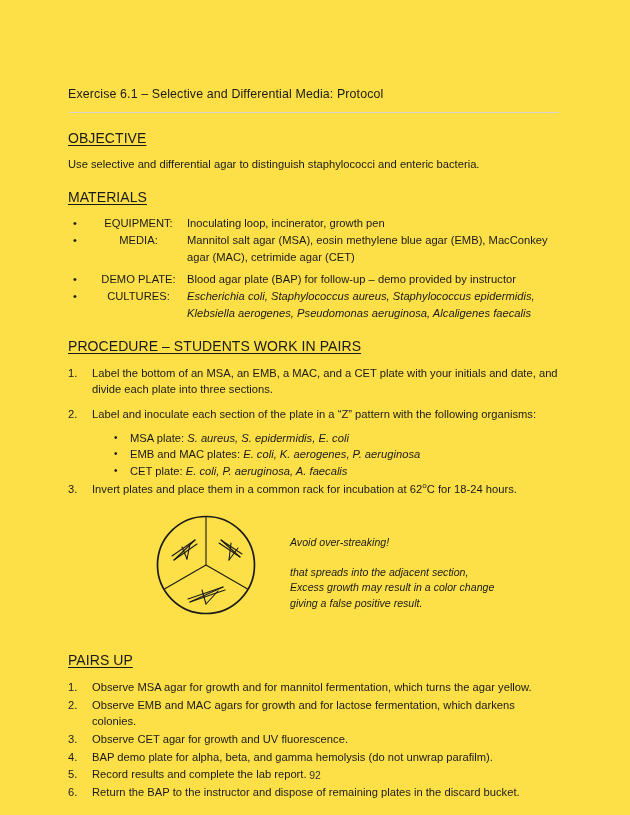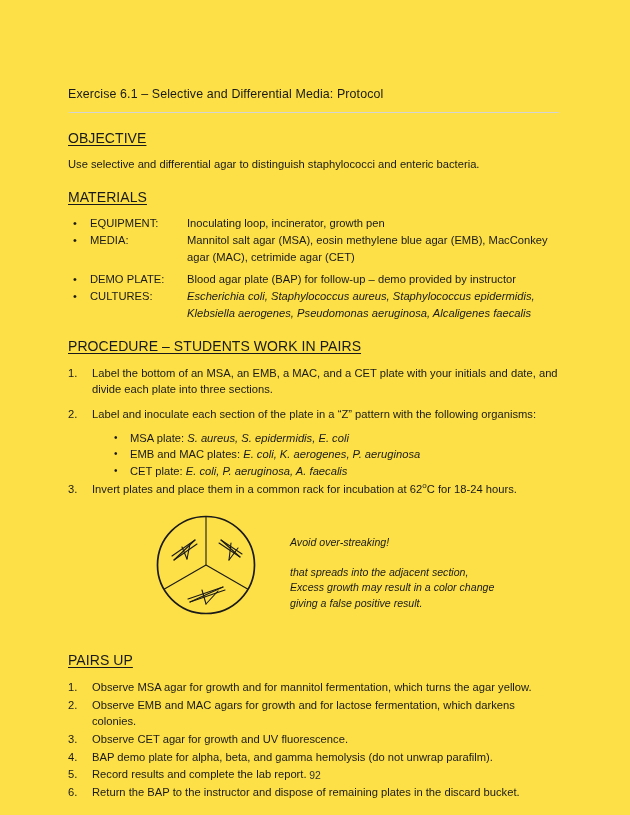--- a/index.html
+++ b/index.html
@@ -78,20 +78,21 @@
     width: 22px;
     flex: 0 0 22px;
     text-align: left;
     padding-left: 5px;
     box-sizing: border-box;
     font-size: 11px;
   }
   .mat-key {
     width: 97px;
     flex: 0 0 97px;
+    text-align: center;
   }
   .mat-val {
     flex: 1 1 auto;
   }
 
   
   .num-list {
     margin-top: 11px;
   }
   .num-item {

